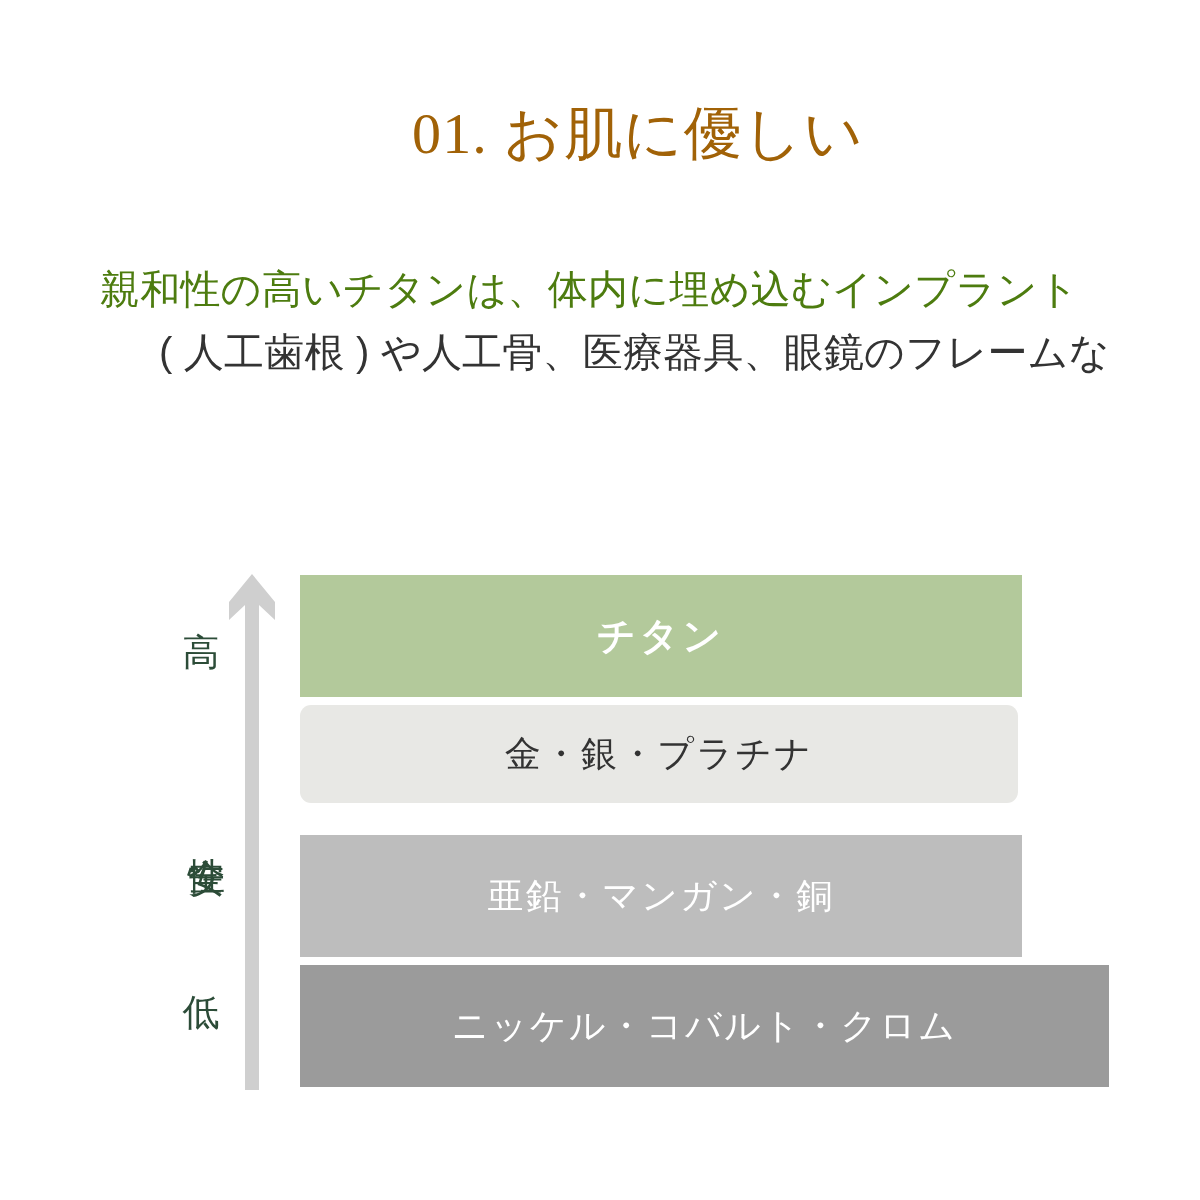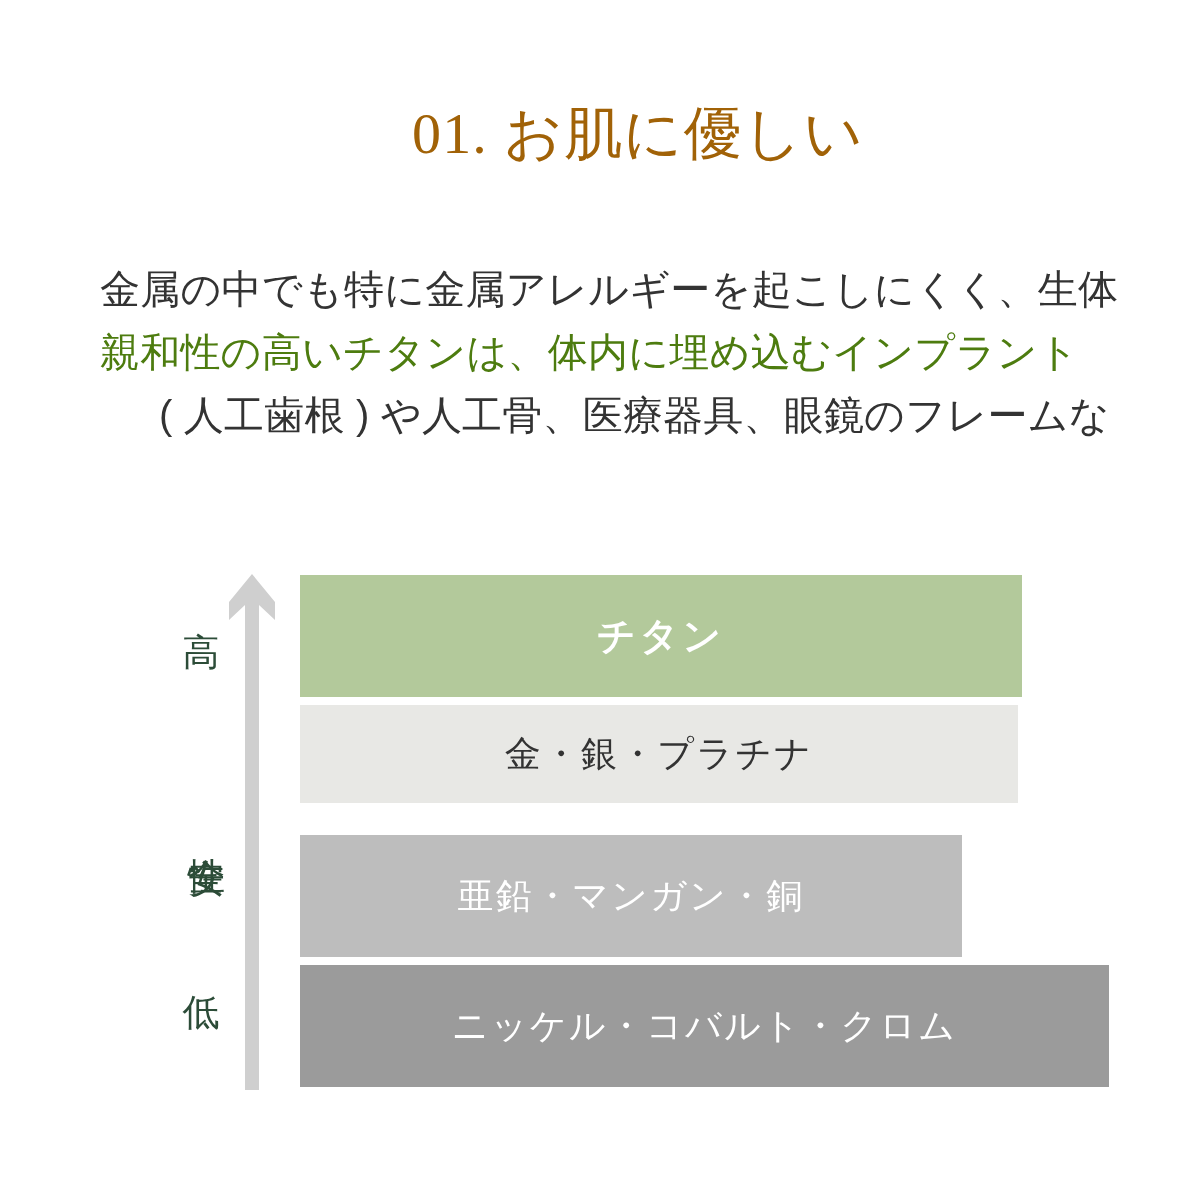--- a/index.html
+++ b/index.html
@@ -114,46 +114,45 @@
     letter-spacing: 0.10em;
     font-size: 38px;
   }
 </style>
 </head>
 <body>
 
 <div id="page-title" style="color: #a16207; padding-left: 38px;">01. お肌に優しい</div>
 
 <div id="body-copy">
-  <div class="body-line" style="color: rgb(51, 51, 51);">金属の中でも特に金属アレルギーを起こしにくく、生体</div>
   <div class="body-line" style="color: #4d7c0f;">親和性の高いチタンは、体内に埋め込むインプラント</div>
   <div class="body-line" style="color: rgb(51, 51, 51); text-align: right;">( 人工歯根 ) や人工骨、医療器具、眼鏡のフレームな</div>
 </div>
 
 <div id="safety-chart">
 
   <svg id="axis-arrow" viewBox="0 0 48 520" preserveAspectRatio="none">
     <path d="M24 2 L47 30 L47 48 L31 33 L31 518 L17 518 L17 33 L1 48 L1 30 Z" fill="#cfcfcf"></path>
   </svg>
 
   <div class="axis-label" id="axis-label-high" style="color: rgb(44, 76, 56);">高</div>
 
   <div id="axis-label-axisname" style="color: rgb(44, 76, 56);">安全性</div>
 
   <div class="axis-label" id="axis-label-low" style="color: rgb(44, 76, 56);">低</div>
 
   <div class="bar-row" style="top: 7px; width: 722px; height: 122px; background: rgb(179, 201, 155);">
     <span class="bar-label emphasis" style="color: rgb(255, 255, 255);">チタン</span>
   </div>
 
-  <div class="bar-row" style="top: 137px; width: 718px; height: 98px; background: rgb(232, 232, 229);">
+  <div class="bar-row" style="top: 137px; width: 718px; height: 98px; background: rgb(232, 232, 229); border-radius: 11px;">
     <span class="bar-label" style="color: rgb(51, 51, 51);">金・銀・プラチナ</span>
   </div>
 
-  <div class="bar-row" style="top: 267px; width: 662px; height: 122px; background: rgb(189, 189, 189);">
+  <div class="bar-row" style="top: 267px; width: 722px; height: 122px; background: rgb(189, 189, 189);">
     <span class="bar-label" style="color: rgb(255, 255, 255);">亜鉛・マンガン・銅</span>
   </div>
 
   <div class="bar-row" style="top: 397px; width: 809px; height: 122px; background: rgb(155, 155, 155);">
     <span class="bar-label" style="color: rgb(255, 255, 255);">ニッケル・コバルト・クロム</span>
   </div>
 
 </div>
 
 </body></html>

